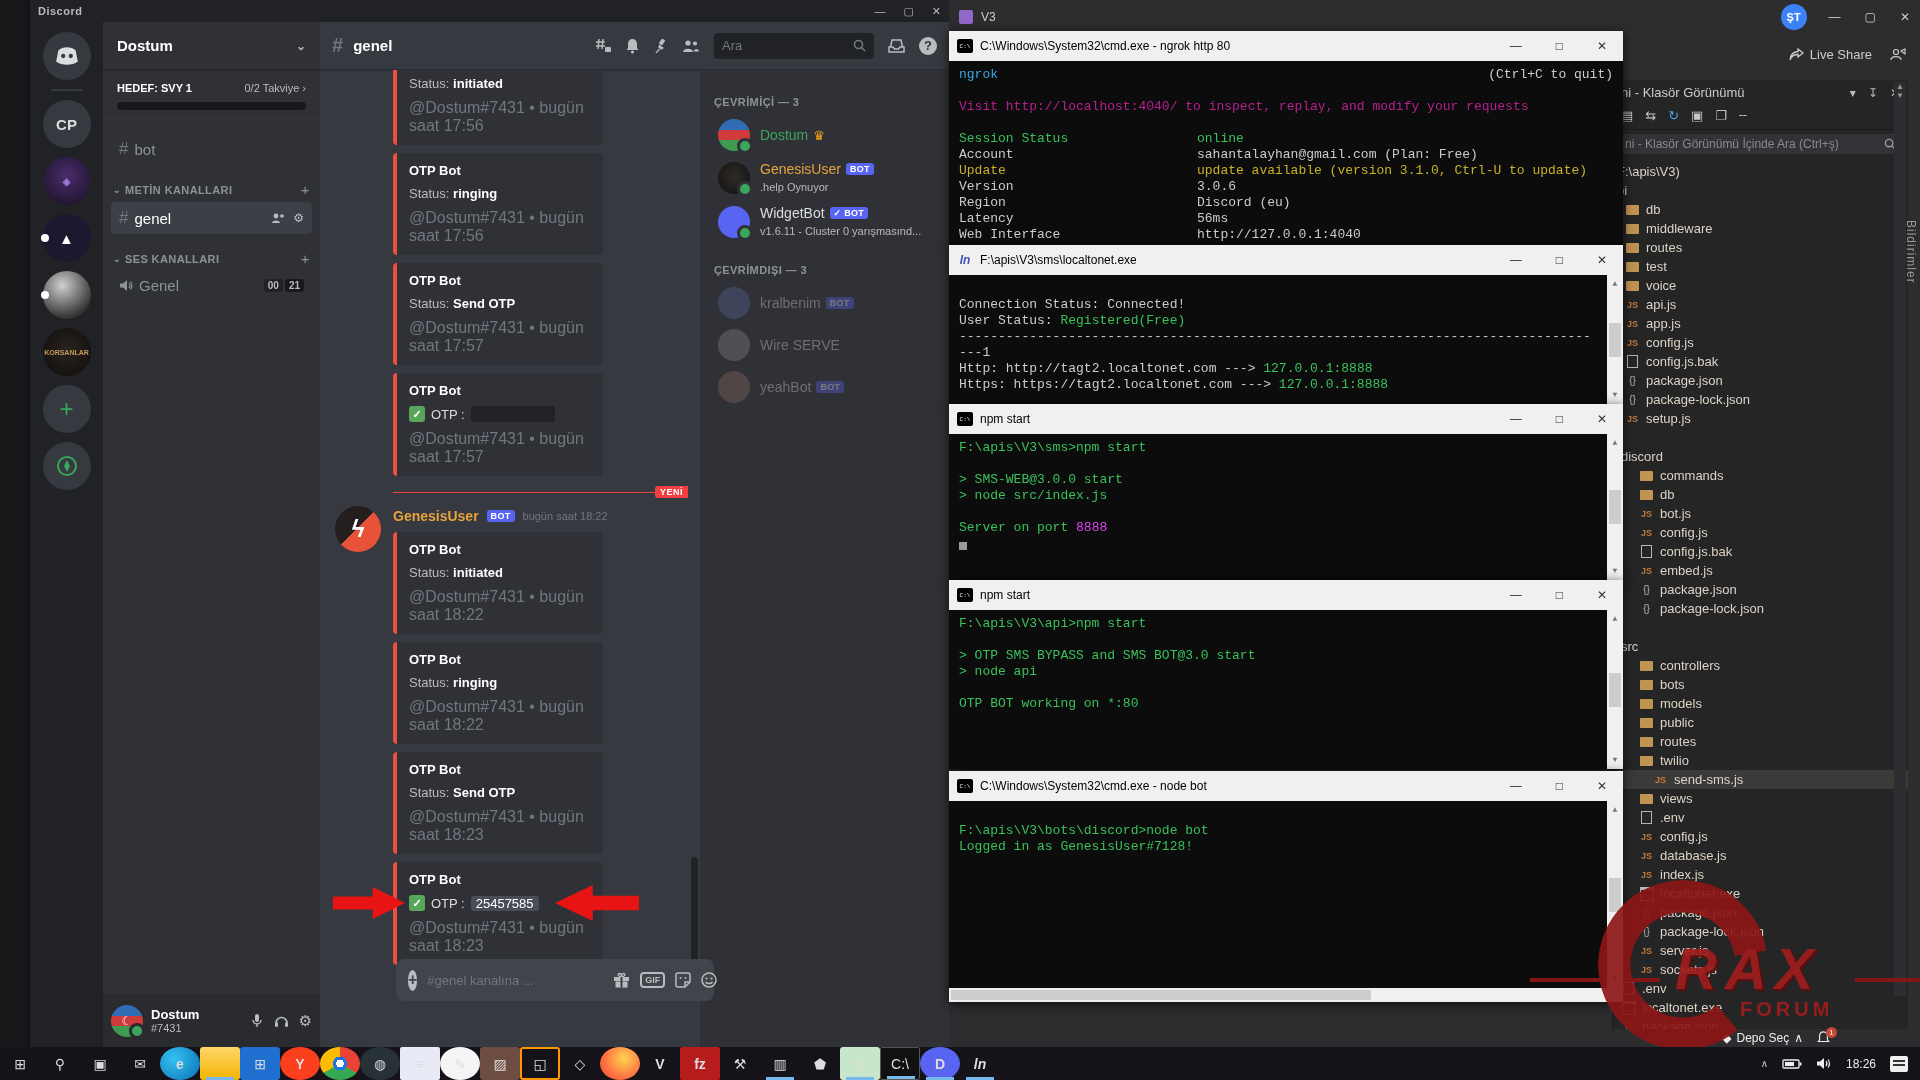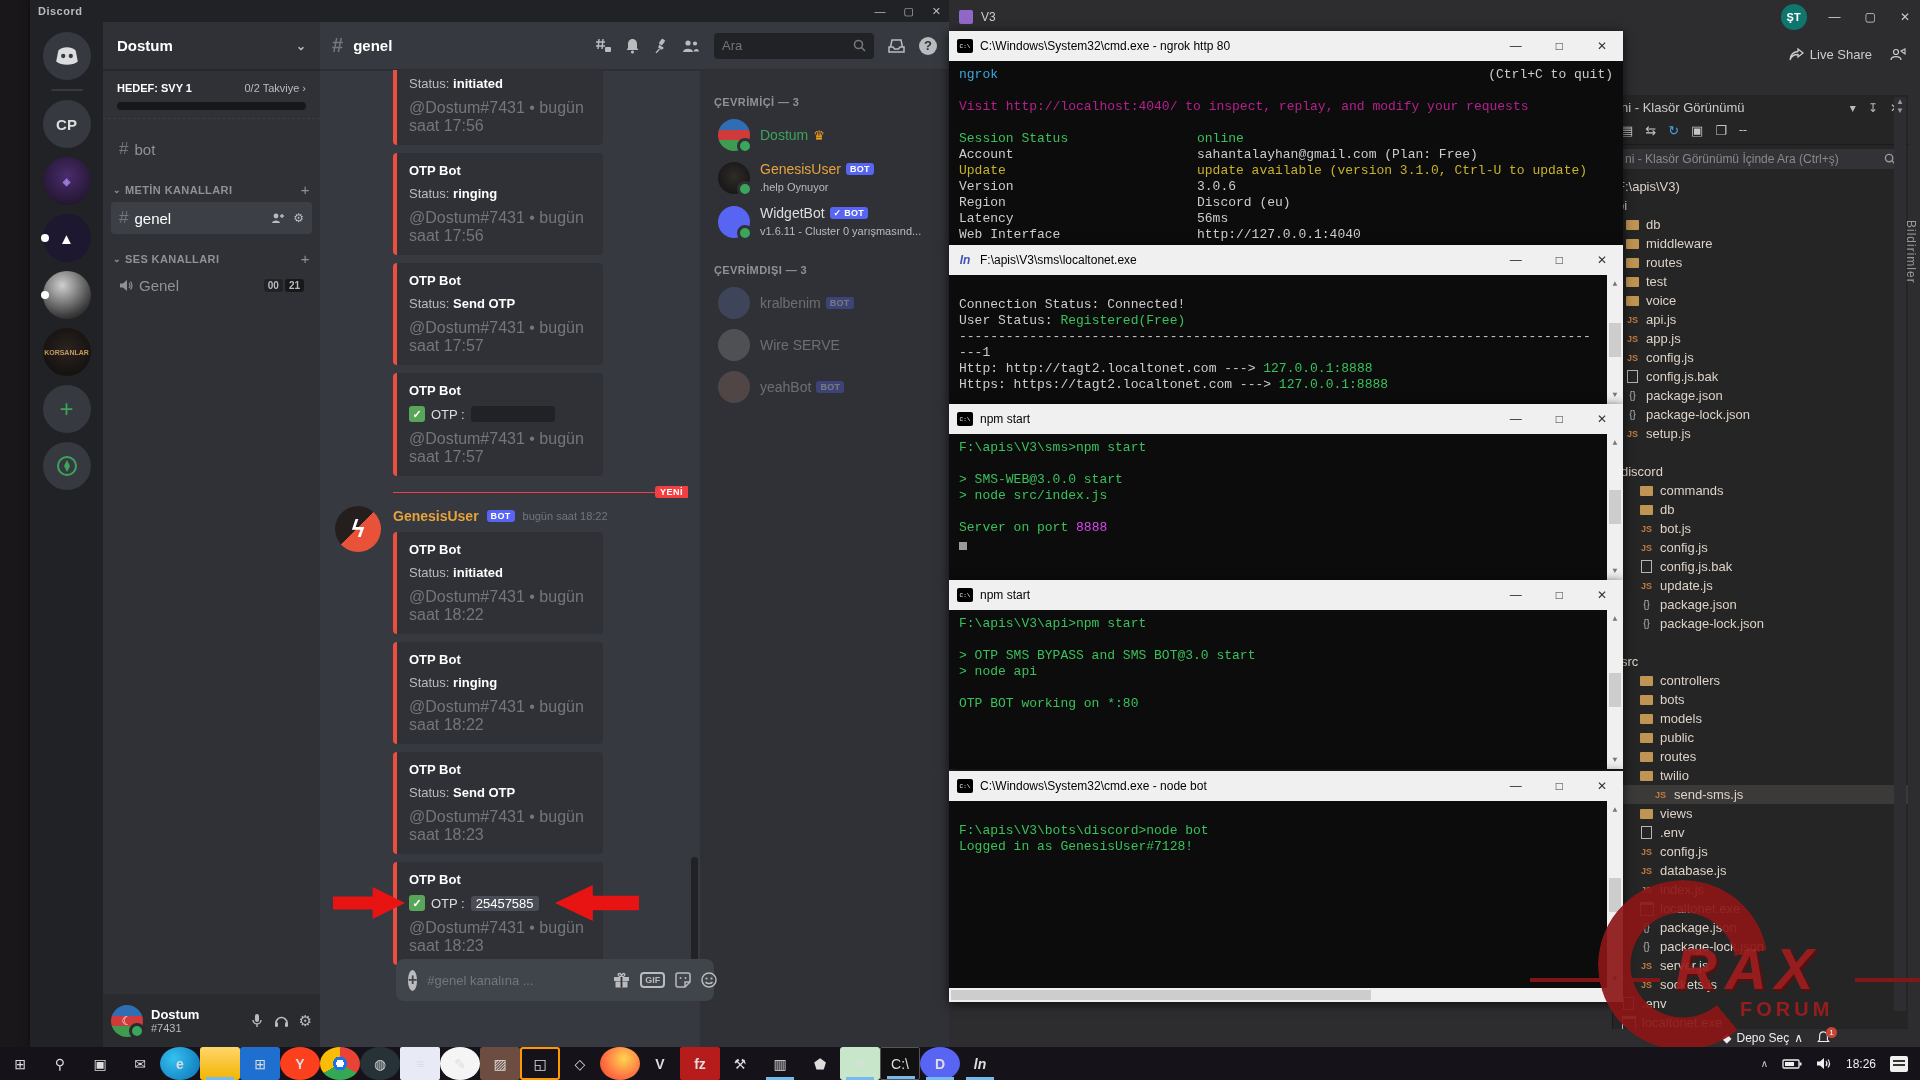--- a/index.html
+++ b/index.html
@@ -115,24 +115,24 @@
 .m-kral .mav{background:#5c6b9e}.m-wire .mav{background:#8a8a8a}.m-yeah .mav{background:#8d6e63}
 .offline-list .member{opacity:.35}
 .offline-list .mname{color:#dcddde}
 
 
 #vs-win{position:absolute;left:949px;top:0;width:971px;height:1047px;background:#2d2d30;display:flex;flex-direction:column}
 .vs-titlebar{height:33px;display:flex;align-items:center;padding:0 10px;gap:8px;background:#2d2d30}
 .vs-ticon{width:14px;height:14px;background:#9168c9;border-radius:2px}
 .vs-title{color:#ccc;font-size:12px}
 .vs-right{margin-left:auto;display:flex;align-items:center;gap:22px}
-.vs-avatar{width:26px;height:26px;border-radius:50%;background:#0f766e;color:#fff;font-size:11px;font-weight:bold;display:flex;align-items:center;justify-content:center}
+.vs-avatar{width:26px;height:26px;border-radius:50%;background:#3b82f6;color:#fff;font-size:11px;font-weight:bold;display:flex;align-items:center;justify-content:center}
 .vs-ctl{color:#ccc;font-size:12px;display:flex;gap:24px}
 .vs-menubar{height:42px;display:flex;align-items:center;justify-content:flex-end;padding:0 14px;gap:18px;color:#ccc;font-size:13px}
-.vs-panel{position:absolute;left:663px;top:95px;width:296px;height:952px;background:#252526;border-left:1px solid #1b1b1c;display:flex;flex-direction:column}
+.vs-panel{position:absolute;left:663px;top:80px;width:296px;height:952px;background:#252526;border-left:1px solid #1b1b1c;display:flex;flex-direction:column}
 .vp-header{display:flex;align-items:center;padding:5px 8px;color:#ccc;font-size:13px;gap:10px}
 .vp-header .vph-icons{margin-left:auto;display:flex;gap:12px;color:#bbb;font-size:12px}
 .vp-tools{display:flex;gap:12px;padding:3px 8px 6px;color:#c5c5c5;font-size:13px;border-bottom:1px solid #1b1b1c}
 .vp-tools .blue{color:#4aa3e0}
 .vp-search{margin:4px 6px;background:#333337;display:flex;align-items:center;padding:3px 6px}
 .vp-search input{flex:1;background:transparent;border:none;outline:none;color:#22c55e;font-size:12px}
 .vp-search input::placeholder{color:#8a8a8a}
 .vp-tree{flex:1;overflow:hidden;padding:4px 0 0 4px;position:relative}
 .titem{display:flex;align-items:center;gap:6px;height:19px;color:#ddd3c7;font-size:13px;white-space:nowrap}
 .titem.selected{background:#3b3a39}
@@ -645,21 +645,21 @@
           <div class="titem t-js" style=";padding-left:22px">
             <span class="ico"></span>
             <span>config.js</span>
           </div>
           <div class="titem t-file" style=";padding-left:22px">
             <span class="ico"></span>
             <span>config.js.bak</span>
           </div>
           <div class="titem t-js" style=";padding-left:22px">
             <span class="ico"></span>
-            <span>update.js</span>
+            <span>embed.js</span>
           </div>
           <div class="titem t-json" style=";padding-left:22px">
             <span class="ico"></span>
             <span>package.json</span>
           </div>
           <div class="titem t-json" style=";padding-left:22px">
             <span class="ico"></span>
             <span>package-lock.json</span>
           </div>
           <div class="titem t-cut" style=";padding-left:0px">

